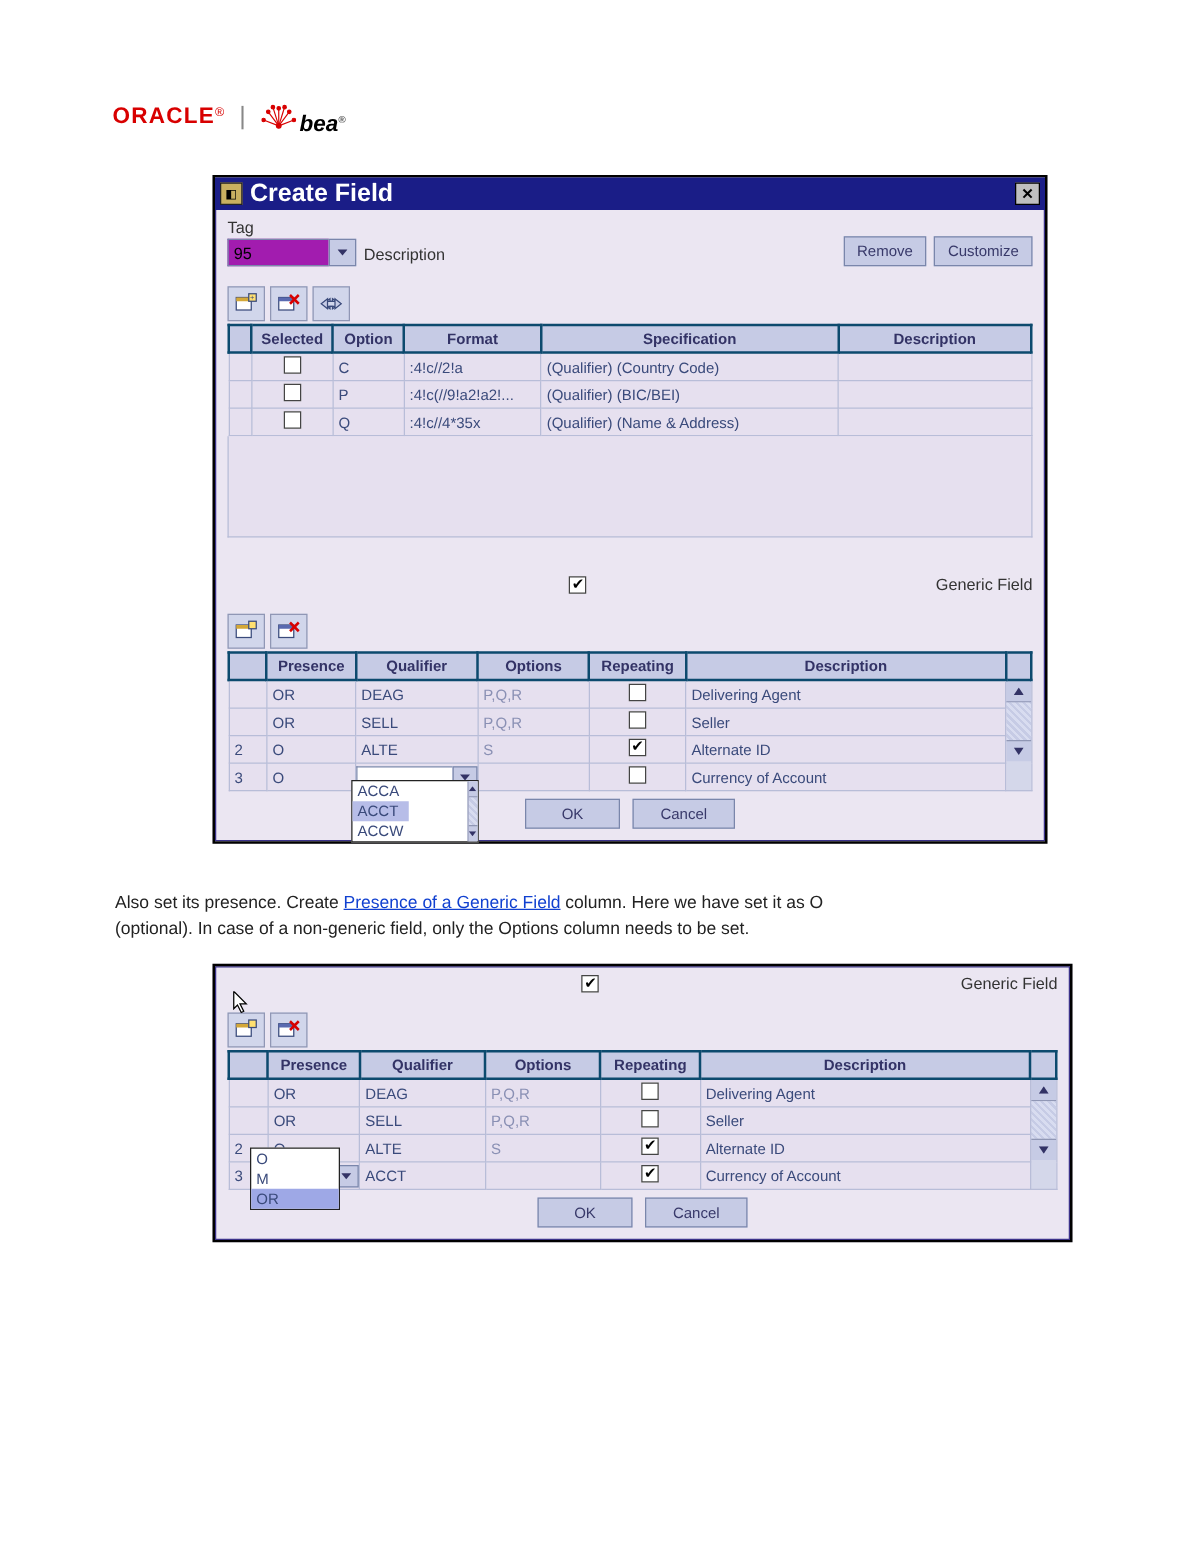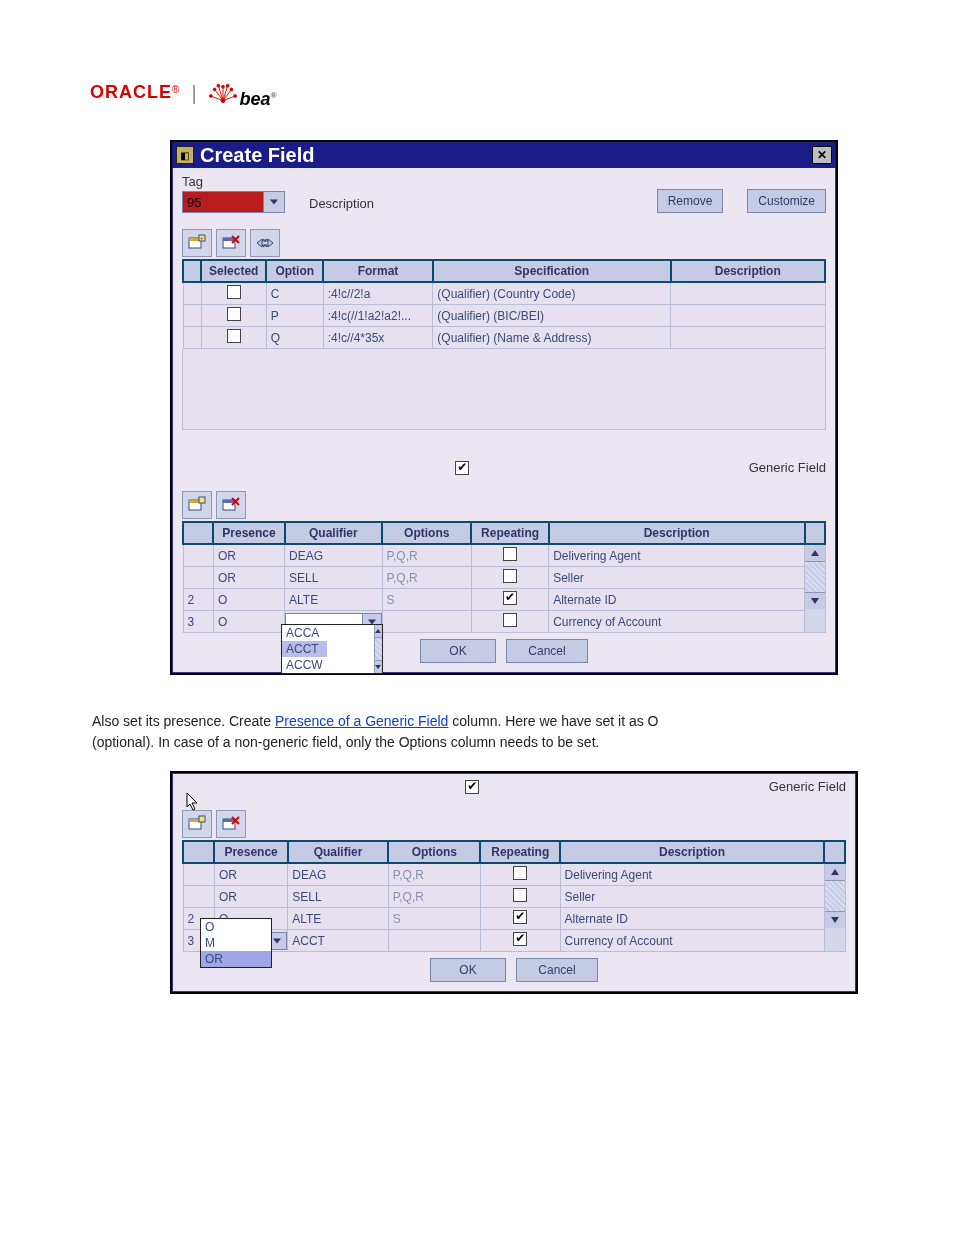--- a/index.html
+++ b/index.html
@@ -100,37 +100,37 @@
     color: #000;
     font-weight: bold;
     display: flex; align-items: center; justify-content: center;
     font-size: 12px;
   }
   .dlg-body {
     padding: 6px 10px 10px;
   }
   .row-top {
     display: flex;
-    gap: 24px;
+    gap: 6px;
     align-items: flex-end;
   }
   .field-group { display: flex; flex-direction: column; }
   .lbl {
     font-size: 13px;
     color: #333;
     margin-bottom: 2px;
   }
   .combo {
     display: flex;
     height: 22px;
   }
   .combo input {
     border: 1px solid #7a86ab;
     border-right: none;
-    background: #b91c1c;
+    background: #a21caf;
     padding: 2px 4px;
     font-size: 13px;
     width: 72px;
   }
   .combo-arrow {
     width: 20px;
     background: #c6cbe5;
     border: 1px solid #7a86ab;
     display: flex; align-items: center; justify-content: center;
   }
@@ -446,21 +446,21 @@
                 <td class="ctr"><input type="checkbox" class="chk" style=""></td>
             <td>C</td>
             <td>:4!c//2!a</td>
             <td>(Qualifier) (Country Code)</td>
             <td></td>
           </tr>
           <tr>
             <td></td>
                 <td class="ctr"><input type="checkbox" class="chk" style=""></td>
             <td>P</td>
-            <td>:4!c(//1!a2!a2!...</td>
+            <td>:4!c(//9!a2!a2!...</td>
             <td>(Qualifier) (BIC/BEI)</td>
             <td></td>
           </tr>
           <tr>
             <td></td>
                 <td class="ctr"><input type="checkbox" class="chk" style=""></td>
             <td>Q</td>
             <td>:4!c//4*35x</td>
             <td>(Qualifier) (Name &amp; Address)</td>
             <td></td>

